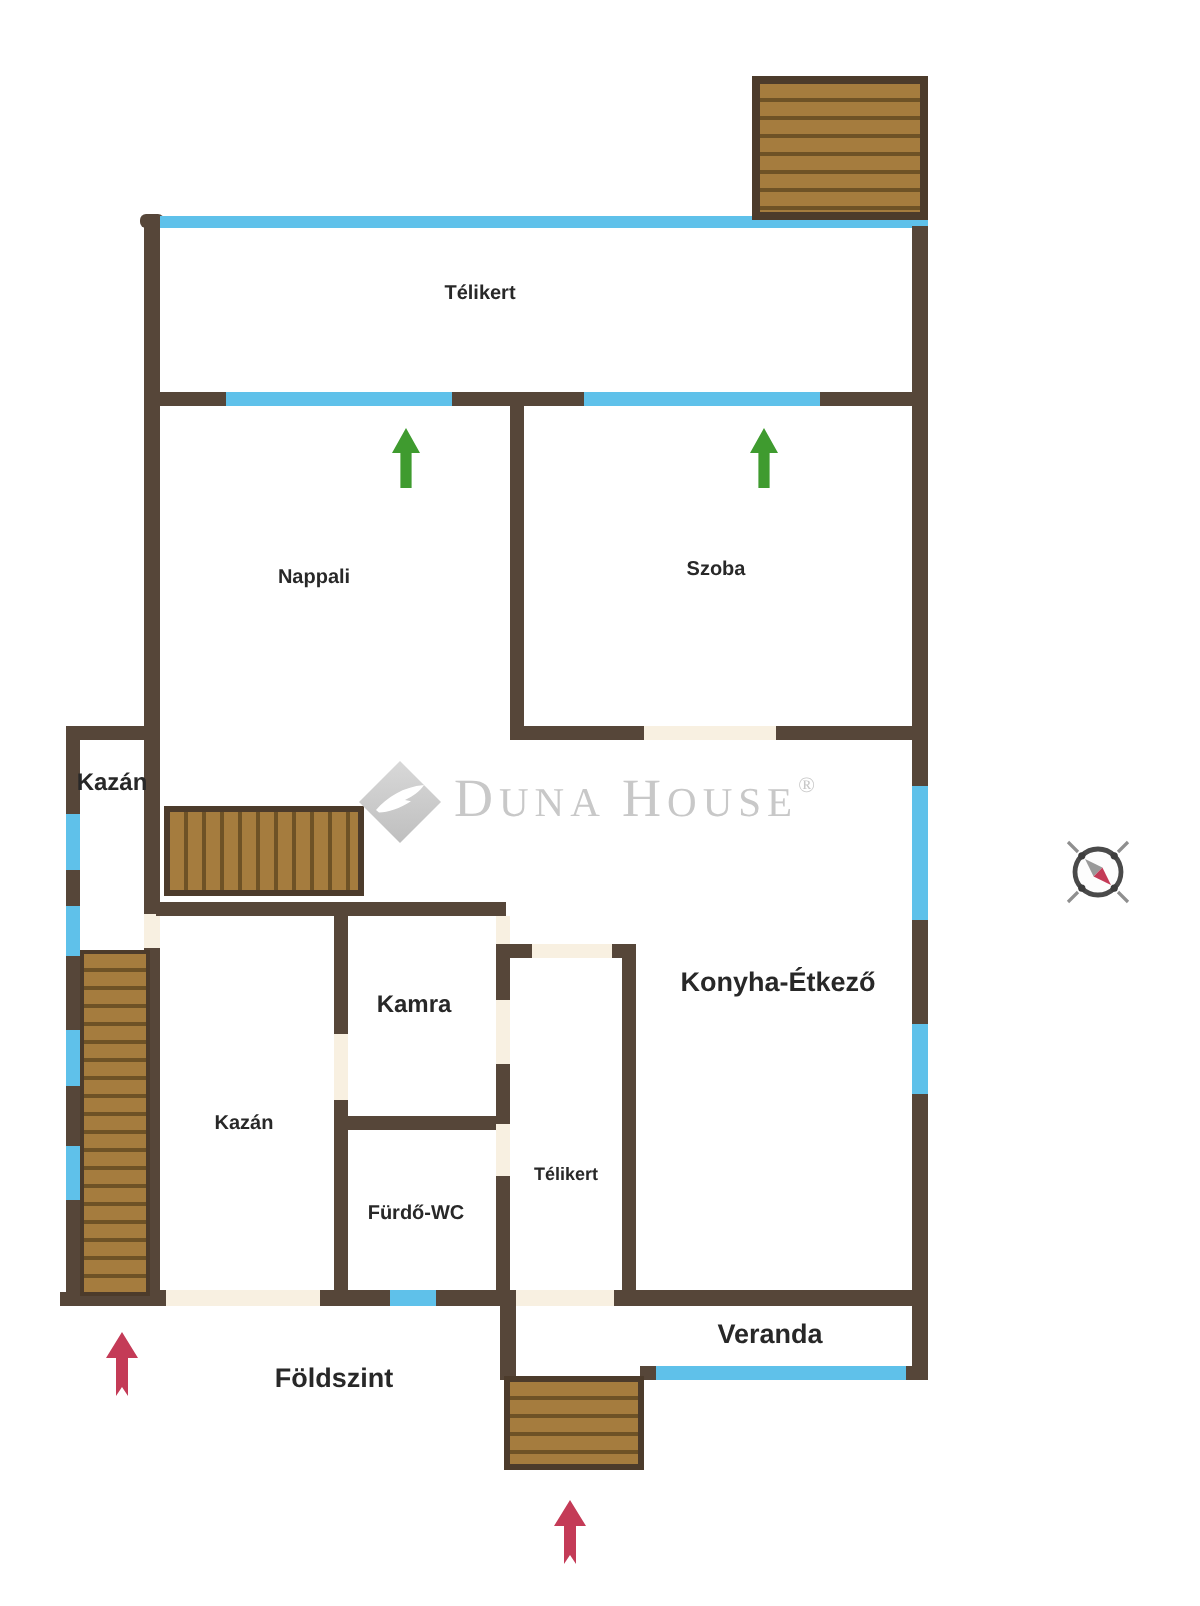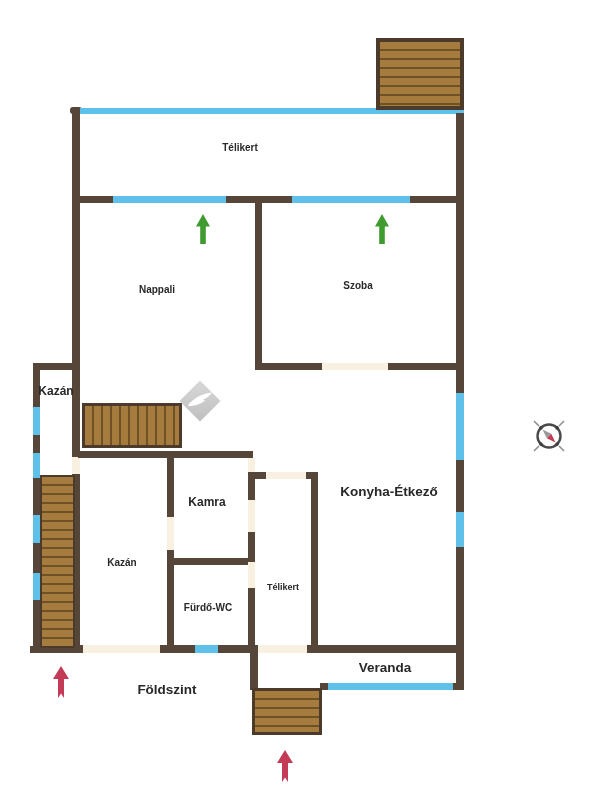--- a/index.html
+++ b/index.html
@@ -163,14 +163,17 @@
       <defs>
           <linearGradient id="dg" x1="0" y1="0" x2="1" y2="1">
         <stop offset="0" stop-color="#d8d8d8"></stop>
             <stop offset="1" stop-color="#bfbfbf"></stop>
       </linearGradient>
         </defs>
       <rect x="8.5" y="8.5" width="29" height="29" fill="url(#dg)" transform="rotate(45 23 23)"></rect>
       <path d="M11 27 C 16.5 20.5, 24.5 15.5, 35 14.5 C 33 17.6, 29.5 20.2, 25.5 22 L 28.5 22.6 C 23 26.2, 17 28.2, 12.5 28.2 Z" fill="#ffffff"></path>
     </svg>
   </div>
+  <div class="dh-text" style="left:227px;top:386px;">
+    <span class="big">D</span><span class="small">UNA</span><span class="small">&nbsp;</span><span class="big">H</span><span class="small">OUSE</span><span class="reg">®</span>
+  </div>
 
 </div>
 
 </body></html>

